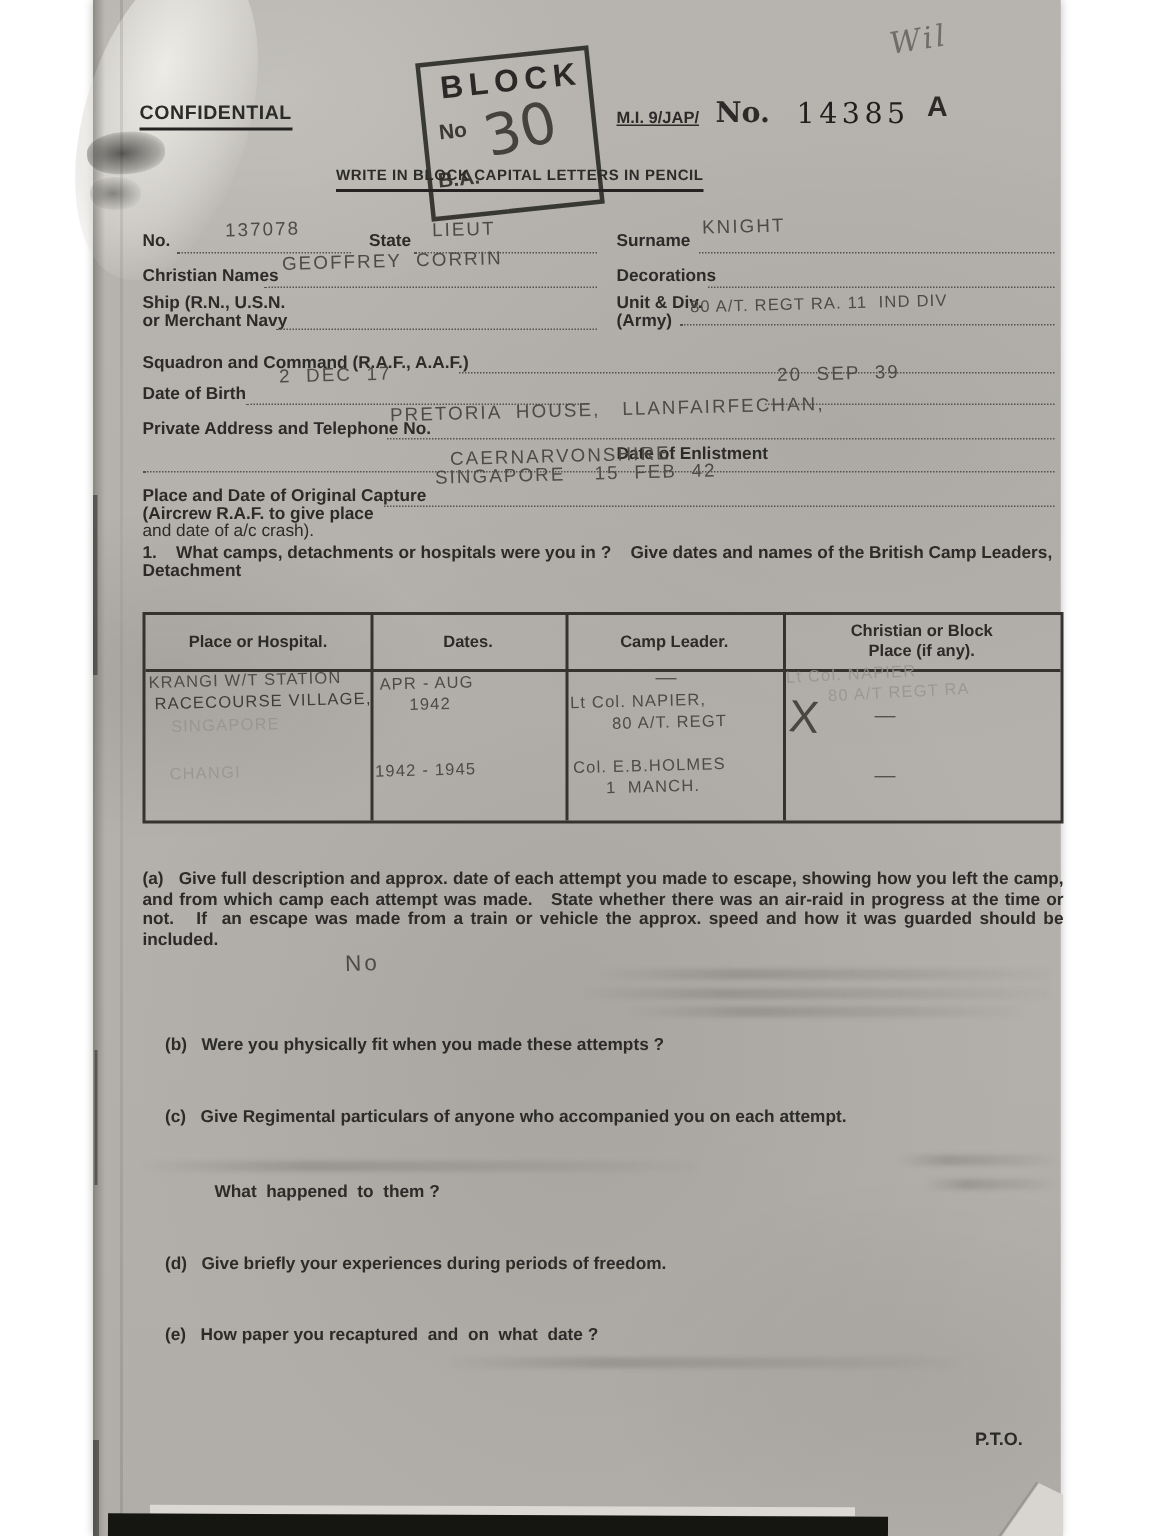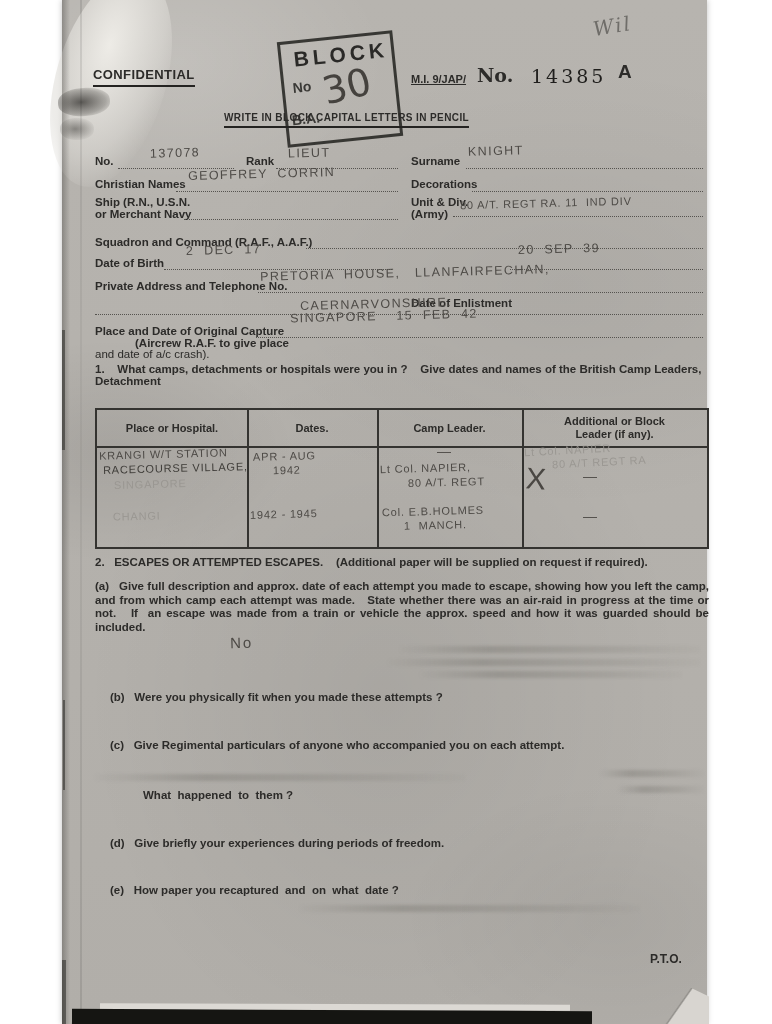--- a/index.html
+++ b/index.html
@@ -97,21 +97,21 @@
   <div class="txt serif" style="left:531px;top:65px;font-size:19px;font-weight:400;letter-spacing:3px;color:#1f1e1c;">14385</div>
   <div class="txt" style="left:618px;top:61px;font-size:19px;">A</div>
   <div class="hw" style="left:593px;top:14px;font-family:'DejaVu Serif',serif;font-style:italic;font-size:20px;
        color:#6f6d69;transform:rotate(-9deg);letter-spacing:2px;">Wil</div>
 
   <div class="txt heading-underline" style="left:224px;top:112px;font-size:10px;letter-spacing:.4px;">WRITE IN BLOCK CAPITAL LETTERS IN PENCIL</div>
 
   <div class="lbl" style="left:95px;top:155px;">No.</div>
   <div class="dotted" style="left:118px;top:168px;width:116px;"></div>
   <div class="hw" style="left:150px;top:146px;">137078</div>
-  <div class="lbl" style="left:246px;top:155px;">Rank</div>
+  <div class="lbl" style="left:246px;top:155px;">State</div>
   <div class="dotted" style="left:276px;top:168px;width:122px;"></div>
   <div class="hw" style="left:288px;top:146px;">LIEUT</div>
   <div class="lbl" style="left:411px;top:155px;">Surname</div>
   <div class="dotted" style="left:466px;top:168px;width:237px;"></div>
   <div class="hw" style="left:468px;top:144px;">KNIGHT</div>
 
   <div class="lbl" style="left:95px;top:178px;">Christian Names</div>
   <div class="dotted" style="left:176px;top:191px;width:222px;"></div>
   <div class="hw" style="left:188px;top:167px;">GEOFFREY  CORRIN</div>
   <div class="lbl" style="left:411px;top:178px;">Decorations</div>
@@ -137,36 +137,36 @@
 
   <div class="lbl" style="left:95px;top:280px;">Private Address and Telephone No.</div>
   <div class="dotted" style="left:258px;top:292px;width:445px;"></div>
   <div class="hw" style="left:260px;top:266px;">PRETORIA  HOUSE,   LLANFAIRFECHAN,</div>
   <div class="dotted" style="left:95px;top:314px;width:608px;"></div>
   <div class="hw" style="left:300px;top:297px;">CAERNARVONSHIRE.</div>
 
   <div class="lbl" style="left:95px;top:325px;">Place and Date of Original Capture</div>
   <div class="dotted" style="left:256px;top:337px;width:447px;"></div>
   <div class="hw" style="left:290px;top:309px;">SINGAPORE    15  FEB  42</div>
-  <div class="lbl" style="left:95px;top:337px;font-weight:700;margin-left:40px;">(Aircrew R.A.F. to give place</div>
+  <div class="lbl" style="left:95px;top:337px;font-weight:700;">(Aircrew R.A.F. to give place</div>
   <div class="lbl" style="left:95px;top:348px;font-weight:400;">and date of a/c crash).</div>
 
   <div class="txt" style="left:95px;top:363px;width:612px;">1.    What camps, detachments or hospitals were you in ?    Give dates and names of the British Camp Leaders,  Detachment</div>
 
   <div class="table">
     <div class="vline" style="left:150px;"></div>
     <div class="vline" style="left:280px;"></div>
     <div class="vline" style="left:425px;"></div>
     <div class="hline"></div>
     <div class="th" style="left:0;width:150px;">Place or Hospital.</div>
     <div class="th" style="left:150px;width:130px;">Dates.</div>
     <div class="th" style="left:280px;width:145px;">Camp Leader.</div>
     <div class="th" style="left:425px;width:185px;flex-direction:column;justify-content:center;">
-      <span>Additional or Block</span>
-      <span>Leader (if any).</span>
+      <span>Christian or Block</span>
+      <span>Place (if any).</span>
     </div>
   </div>
 
   <div class="hw hw-sm" style="left:99px;top:448px;">KRANGI W/T STATION</div>
   <div class="hw hw-sm" style="left:103px;top:462px;color:#3f3d39;">RACECOURSE VILLAGE,</div>
   <div class="hw hw-sm hw-faint" style="left:114px;top:478px;">SINGAPORE</div>
   <div class="hw hw-sm hw-faint" style="left:113px;top:510px;">CHANGI</div>
 
   <div class="hw hw-sm" style="left:253px;top:450px;">APR - AUG</div>
   <div class="hw hw-sm" style="left:273px;top:464px;">1942</div>
@@ -177,21 +177,20 @@
   <div class="hw hw-sm" style="left:408px;top:476px;">80 A/T. REGT</div>
   <div class="hw hw-sm" style="left:382px;top:505px;">Col. E.B.HOLMES</div>
   <div class="hw hw-sm" style="left:404px;top:519px;">1  MANCH.</div>
 
   <div class="hw hw-sm hw-faint" style="left:524px;top:444px;transform:rotate(-3deg);">Lt Col. NAPIER</div>
   <div class="hw hw-sm hw-faint" style="left:552px;top:456px;transform:rotate(-3deg);">80 A/T REGT RA</div>
   <div class="big-x" style="left:526px;top:462px;">X</div>
   <div class="dash" style="left:583px;top:468px;">—</div>
   <div class="dash" style="left:583px;top:508px;">—</div>
 
-  <div class="txt" style="left:95px;top:556px;width:612px;">2.   ESCAPES OR ATTEMPTED ESCAPES.    (Additional paper will be supplied on request if required).</div>
   <div class="txt" style="left:95px;top:580px;width:614px;text-align:justify;line-height:13.5px;">(a)   Give full description and approx. date of each attempt you made to escape, showing how you left the camp,  and from which camp each attempt was made.   State whether there was an air-raid in progress at the time or not.   If  an escape was made from a train or vehicle the approx. speed and how it was guarded should be included.</div>
   <div class="hw" style="left:230px;top:634px;font-size:15px;letter-spacing:2px;">No</div>
 
   <div class="smudge" style="left:400px;top:646px;width:300px;"></div>
   <div class="smudge" style="left:388px;top:659px;width:312px;"></div>
   <div class="smudge" style="left:420px;top:671px;width:262px;"></div>
 
   <div class="txt" style="left:110px;top:691px;">(b)   Were you physically fit when you made these attempts ?</div>
   <div class="txt" style="left:110px;top:739px;">(c)   Give Regimental particulars of anyone who accompanied you on each attempt.</div>
 

